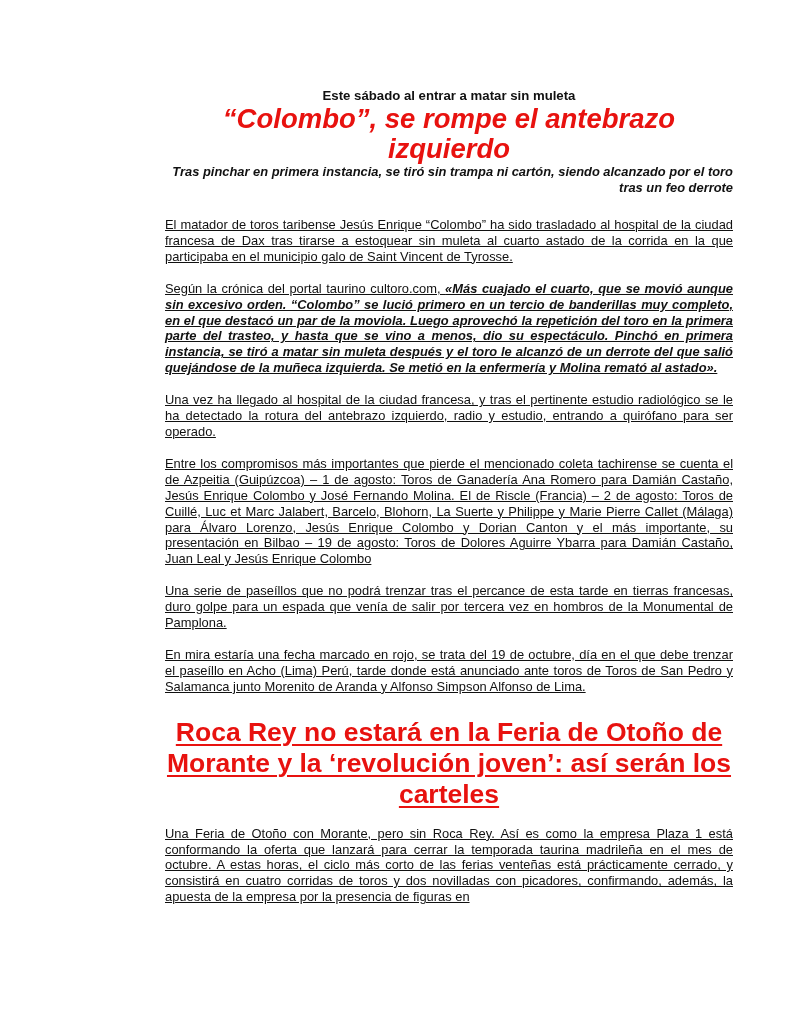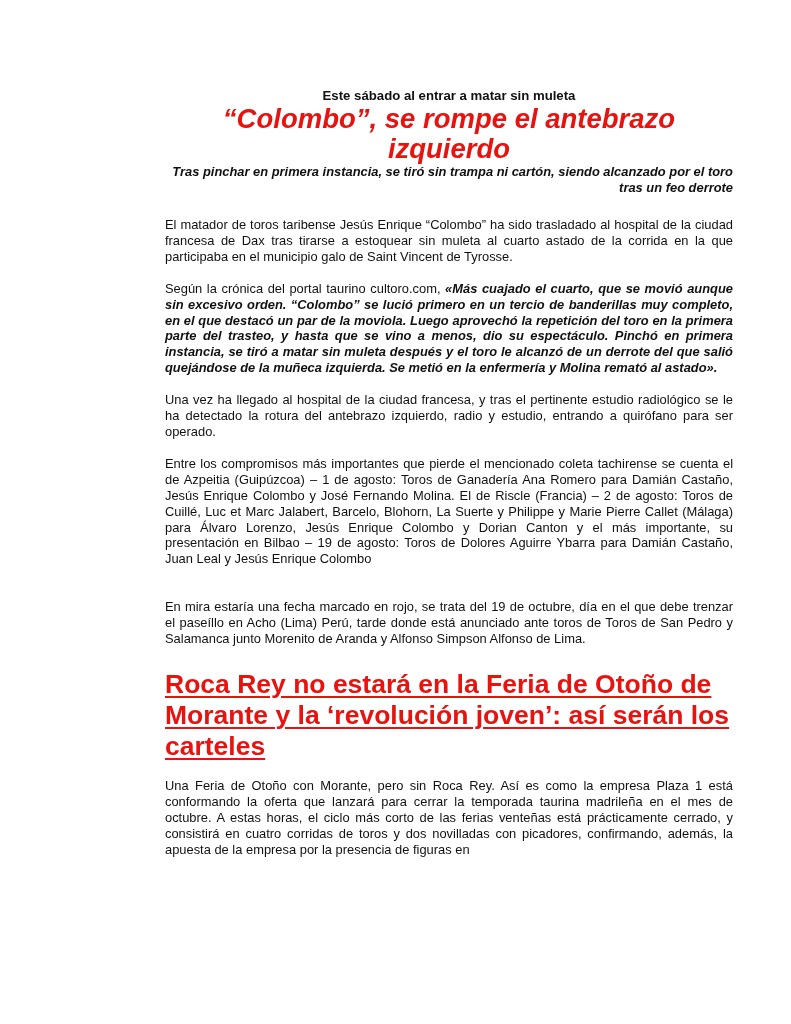--- a/index.html
+++ b/index.html
@@ -1,45 +1,46 @@
 <!DOCTYPE html>
 <html><head>
 <meta charset="utf-8">
 <style>
   html, body { margin: 0; padding: 0; background: #ffffff; }
   body { width: 791px; height: 1024px; position: relative; overflow: hidden; font-family: "Liberation Sans", sans-serif; color: #111; }
   .page { position: absolute; left: 127px; top: 88px; width: 568px; margin-left: 38px; }
   .kicker { text-align: center; font-weight: bold; font-size: 13.2px; line-height: 16px; margin: 0; }
   .headline { text-align: center; color: #e8120f; font-weight: bold; font-size: 27.5px; line-height: 30px; margin: 0; font-style: italic; }
   .subhead { text-align: right; font-weight: bold; font-style: italic; font-size: 12.9px; line-height: 15.5px; margin: 0; }
-  p.body { text-align: justify; font-size: 12.9px; line-height: 15.9px; margin: 0; }
+  p.body { text-align: justify; font-size: 12.9px; line-height: 15.9px; margin: 0; text-decoration: underline; }
   .gap { height: 16px; }
   .gap-lg { height: 22px; }
   .q { font-weight: bold; font-style: italic; }
-  .headline2 { text-align: left; color: #e8120f; font-weight: bold; font-size: 26.5px; line-height: 31px; margin: 0; text-decoration: underline; text-decoration-thickness: 2px; text-underline-offset: 3px; }
+  .headline2 { text-align: center; color: #e8120f; font-weight: bold; font-size: 26.5px; line-height: 31px; margin: 0; text-decoration: underline; text-decoration-thickness: 2px; text-underline-offset: 3px; }
 </style>
 </head>
 <body>
 
 <div class="page">
   <div>
     <p class="kicker">Este sábado al entrar a matar sin muleta</p>
     <h1 class="headline">
       <span>“Colombo”, se rompe el antebrazo izquierdo</span><br>
     </h1>
     <p class="subhead">Tras pinchar en primera instancia, se tiró sin trampa ni cartón, siendo alcanzado por el toro tras un feo derrote</p>
     <div class="gap-lg"></div>
     <p class="body">El matador de toros taribense Jesús Enrique “Colombo” ha sido trasladado al hospital de la ciudad francesa de Dax tras tirarse a estoquear sin muleta al cuarto astado de la corrida en la que participaba en el municipio galo de Saint Vincent de Tyrosse.</p>
     <div class="gap"></div>
     <p class="body"><span>Según la crónica del portal taurino cultoro.com, </span><span class="q">«Más cuajado el cuarto, que se movió aunque sin excesivo orden. “Colombo” se lució primero en un tercio de banderillas muy completo, en el que destacó un par de la moviola. Luego aprovechó la repetición del toro en la primera parte del trasteo, y hasta que se vino a menos, dio su espectáculo. Pinchó en primera instancia, se tiró a matar sin muleta después y el toro le alcanzó de un derrote del que salió quejándose de la muñeca izquierda. Se metió en la enfermería y Molina remató al astado».</span></p>
     <div class="gap"></div>
     <p class="body">Una vez ha llegado al hospital de la ciudad francesa, y tras el pertinente estudio radiológico se le ha detectado la rotura del antebrazo izquierdo, radio y estudio, entrando a quirófano para ser operado.</p>
     <div class="gap"></div>
     <p class="body">Entre los compromisos más importantes que pierde el mencionado coleta tachirense se cuenta el de Azpeitia (Guipúzcoa) – 1 de agosto: Toros de Ganadería Ana Romero para Damián Castaño, Jesús Enrique Colombo y José Fernando Molina. El de Riscle (Francia) – 2 de agosto: Toros de Cuillé, Luc et Marc Jalabert, Barcelo, Blohorn, La Suerte y Philippe y Marie Pierre Callet (Málaga) para Álvaro Lorenzo, Jesús Enrique Colombo y Dorian Canton y el más importante, su presentación en Bilbao – 19 de agosto: Toros de Dolores Aguirre Ybarra para Damián Castaño, Juan Leal y Jesús Enrique Colombo</p>
     <div class="gap"></div>
+    <p class="body">Una serie de paseíllos que no podrá trenzar tras el percance de esta tarde en tierras francesas, duro golpe para un espada que venía de salir por tercera vez en hombros de la Monumental de Pamplona.</p>
     <div class="gap"></div>
     <p class="body">En mira estaría una fecha marcado en rojo, se trata del 19 de octubre, día en el que debe trenzar el paseíllo en Acho (Lima) Perú, tarde donde está anunciado ante toros de Toros de San Pedro y Salamanca junto Morenito de Aranda y Alfonso Simpson Alfonso de Lima.</p>
   </div>
   <div class="gap-lg"></div>
   <div>
     <h2 class="headline2">Roca Rey no estará en la Feria de Otoño de Morante y la ‘revolución joven’: así serán los carteles</h2>
     <div class="gap"></div>
     <p class="body">Una Feria de Otoño con Morante, pero sin Roca Rey. Así es como la empresa Plaza 1 está conformando la oferta que lanzará para cerrar la temporada taurina madrileña en el mes de octubre. A estas horas, el ciclo más corto de las ferias venteñas está prácticamente cerrado, y consistirá en cuatro corridas de toros y dos novilladas con picadores, confirmando, además, la apuesta de la empresa por la presencia de figuras en</p>
   </div>
 </div>

